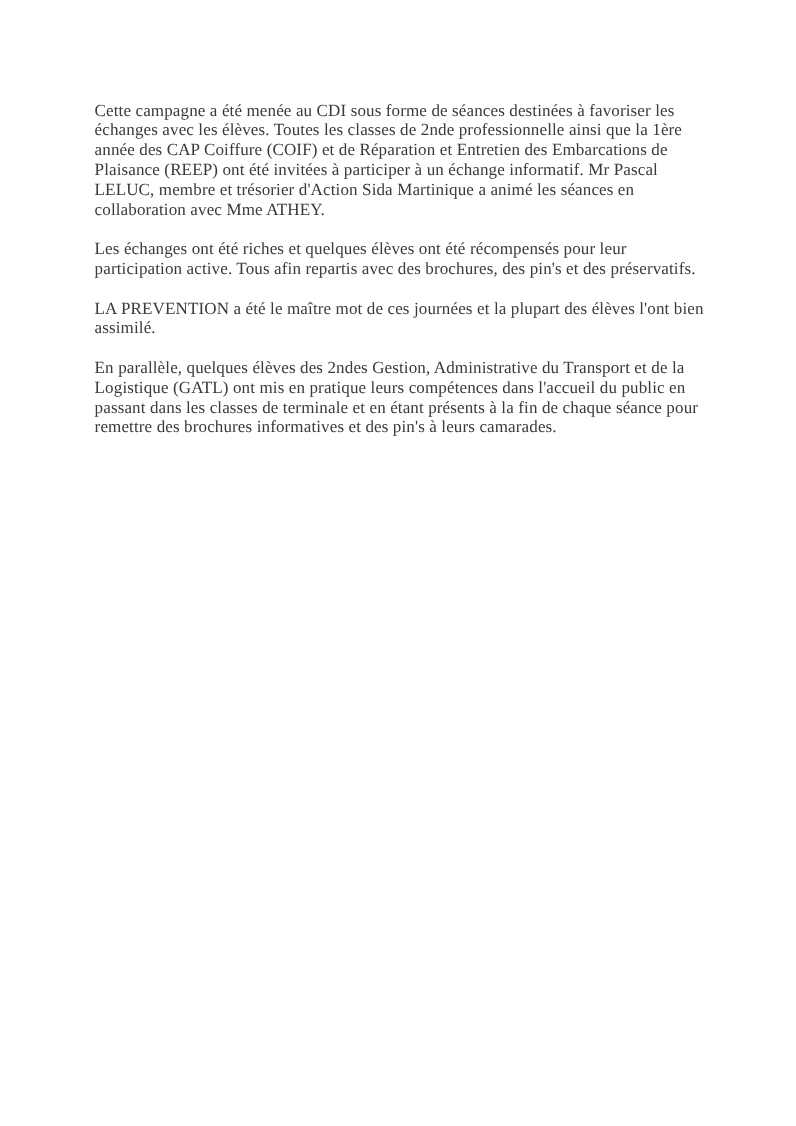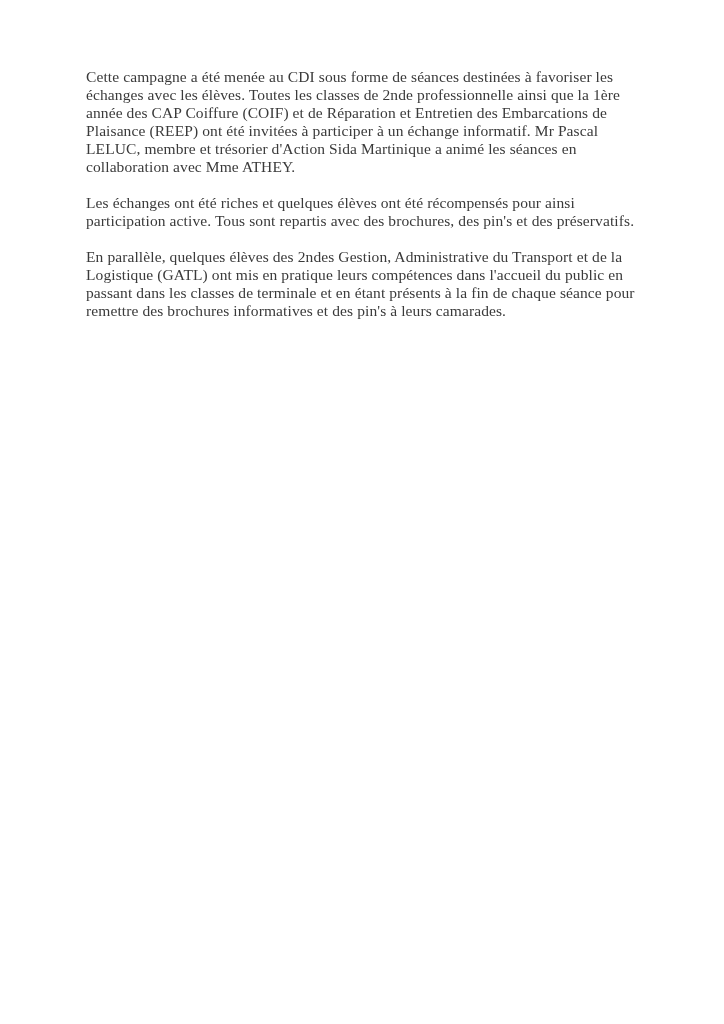--- a/index.html
+++ b/index.html
@@ -9,35 +9,36 @@
   }
   .page {
     width: 724px;
     height: 1024px;
     background: #ffffff;
     position: relative;
     overflow: hidden;
   }
   .content {
     position: absolute;
-    top: 68px;
+    top: 92px;
     left: 86px;
     width: 556px;
   }
   .content p {
     font-size: 15.5px;
     line-height: 18px;
     color: #3a3a3a;
     margin: 0 0 18px 0;
     letter-spacing: 0.1px;
     text-align: left;
   }
 </style>
 </head>
 <body>
 
 <div class="page">
   <div class="content">
     <p>Cette campagne a été menée au CDI sous forme de séances destinées à favoriser les échanges avec les élèves. Toutes les classes de 2nde professionnelle ainsi que la 1ère année des CAP Coiffure (COIF) et de Réparation et Entretien des Embarcations de Plaisance (REEP) ont été invitées à participer à un échange informatif. Mr Pascal LELUC, membre et trésorier d'Action Sida Martinique a animé les séances en collaboration avec Mme ATHEY.</p>
-    <p>Les échanges ont été riches et quelques élèves ont été récompensés pour ainsi participation active. Tous sont repartis avec des brochures, des pin's et des préservatifs.</p>
+    <p>Les échanges ont été riches et quelques élèves ont été récompensés pour leur participation active. Tous afin repartis avec des brochures, des pin's et des préservatifs.</p>
+    <p>LA PREVENTION a été le maître mot de ces journées et la plupart des élèves l'ont bien assimilé.</p>
     <p>En parallèle, quelques élèves des 2ndes Gestion, Administrative du Transport et de la Logistique (GATL) ont mis en pratique leurs compétences dans l'accueil du public en passant dans les classes de terminale et en étant présents à la fin de chaque séance pour remettre des brochures informatives et des pin's à leurs camarades.</p>
   </div>
 </div>
 
 </body></html>

